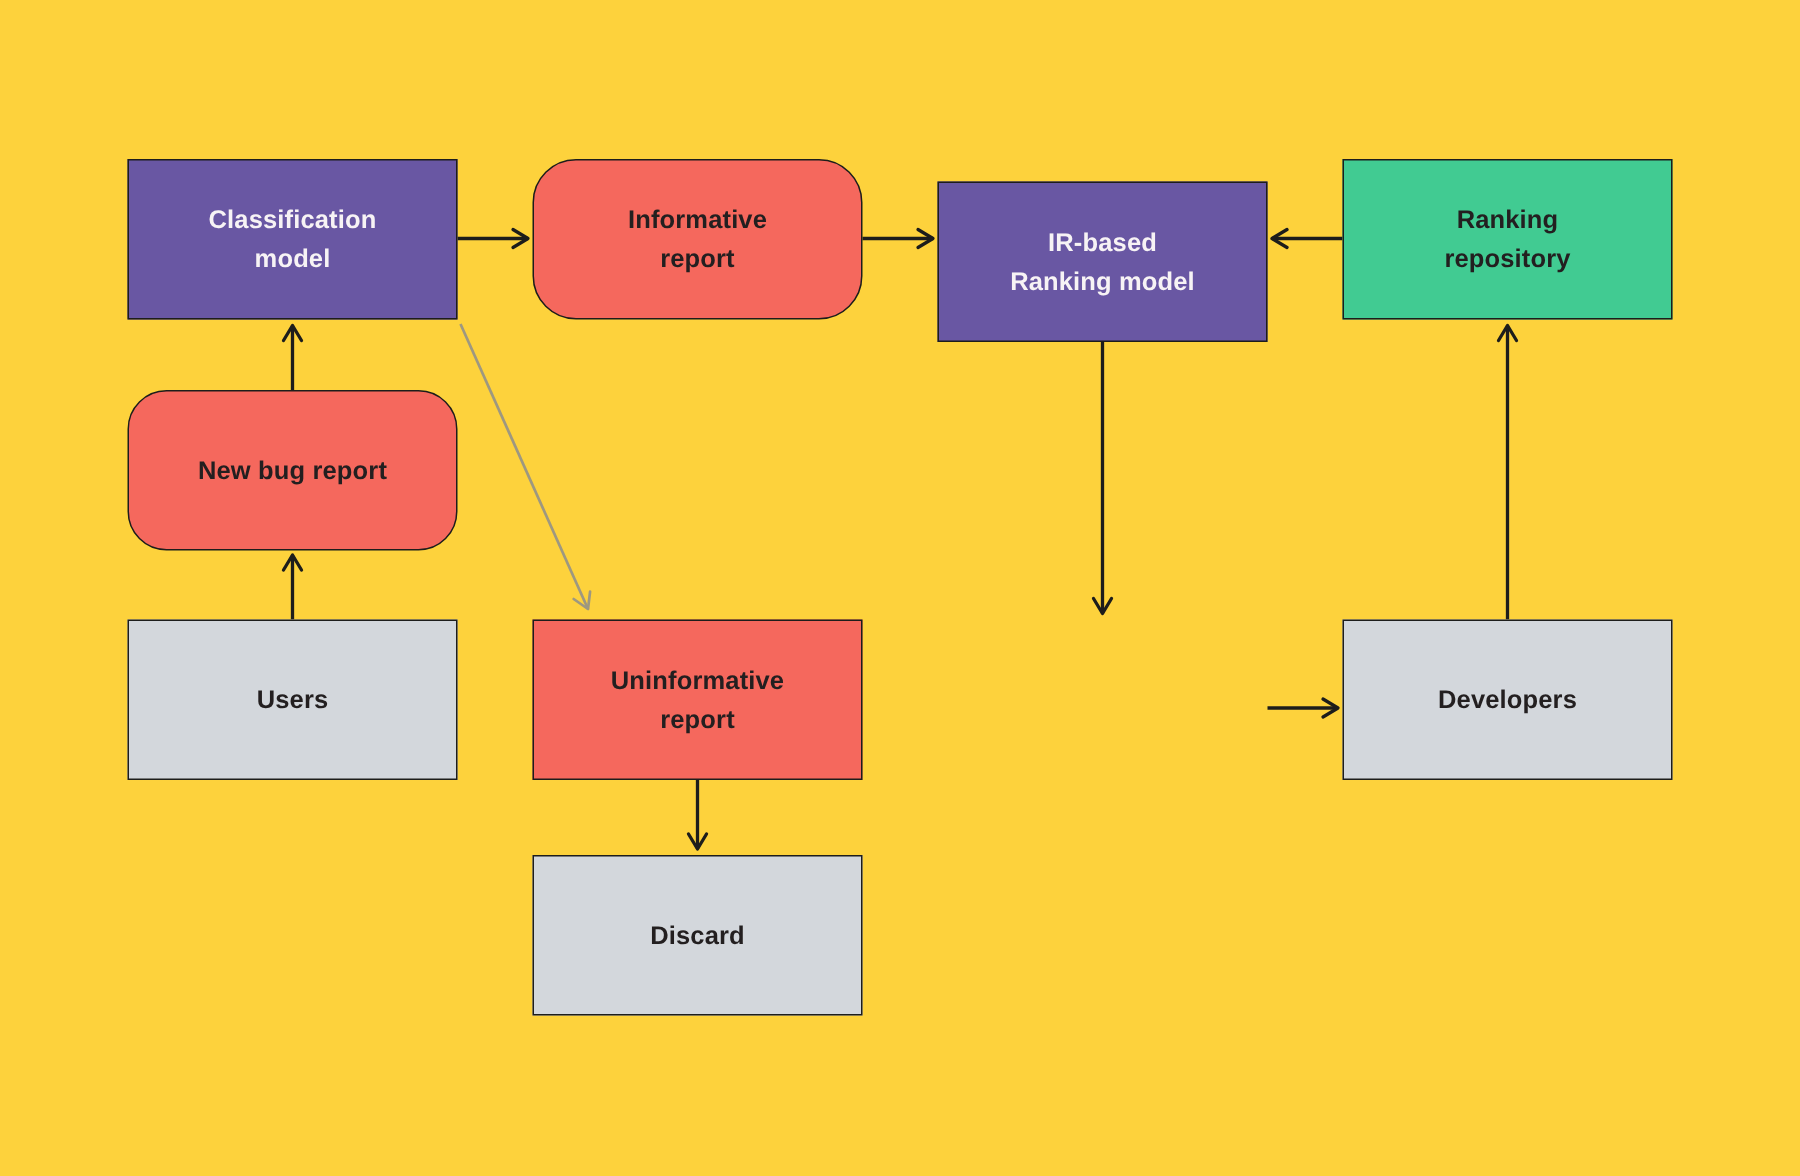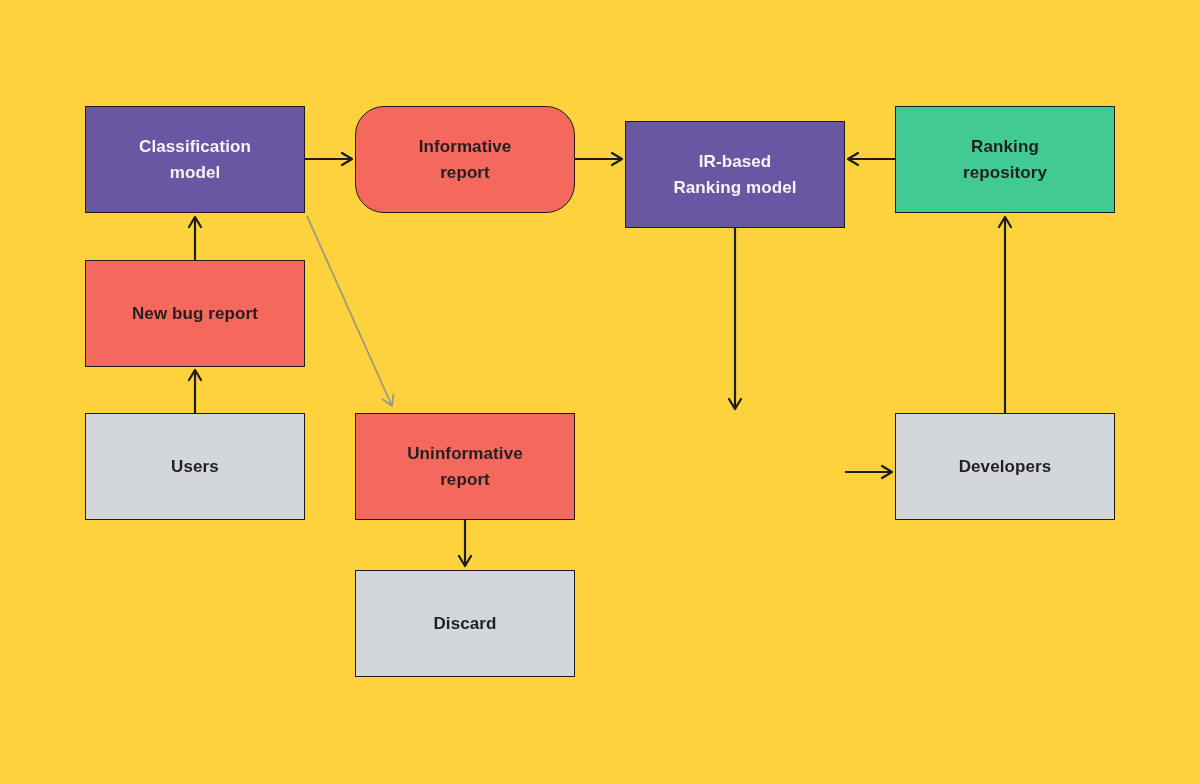--- a/index.html
+++ b/index.html
@@ -48,21 +48,21 @@
   .v-purple { background: var(--purple, #6957A3); color: var(--text-light, #F7F3F5); }
   .v-red    { background: var(--red,    #F5685D); color: var(--text-dark,  #231F20); }
   .v-green  { background: var(--green,  #41CB92); color: var(--text-dark,  #231F20); }
   .v-gray   { background: var(--gray,   #D3D7DC); color: var(--text-dark,  #231F20); }
 
   
   .pos-classification { left: 85px;  top: 106px; }
   .pos-informative    { left: 355px; top: 106px; border-radius: 29px; }
   .pos-ir-ranking     { left: 625px; top: 106px; margin-top: 15px; }
   .pos-software-repo  { left: 895px; top: 106px; }
-  .pos-new-bug        { left: 85px;  top: 260px; }
+  .pos-new-bug        { left: 85px;  top: 260px; border-radius: 26px; }
   .pos-users          { left: 85px;  top: 413px; }
   .pos-uninformative  { left: 355px; top: 413px; align-items: center; }
   .pos-ranked-files   { left: 625px; top: 413px; }
   .pos-developers     { left: 895px; top: 413px; }
   .pos-discard        { left: 355px; top: 570px; }
 
   .edge {
     stroke: var(--line, #1D1D1B);
     stroke-width: 2.2;
     fill: none;

